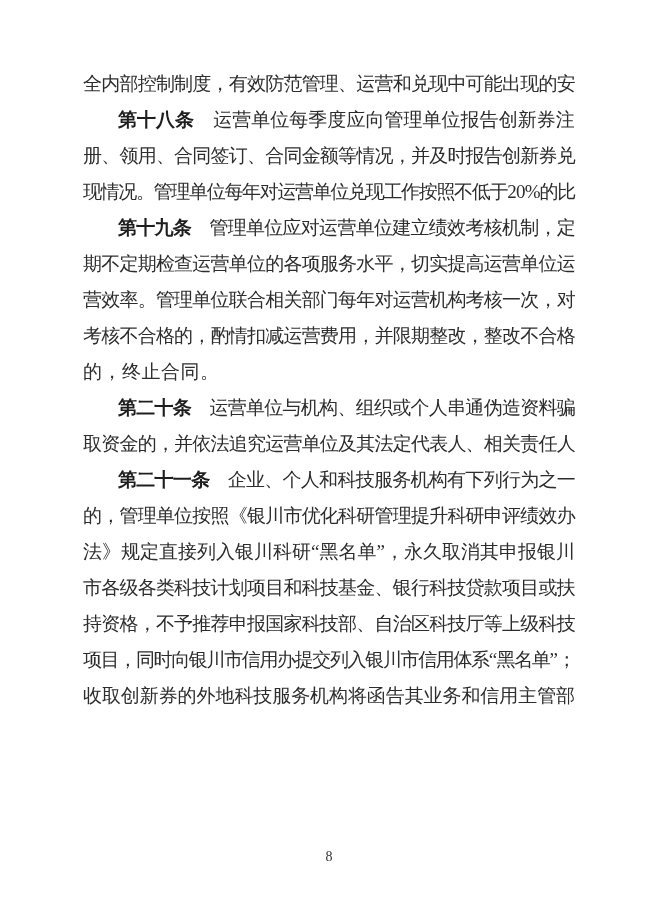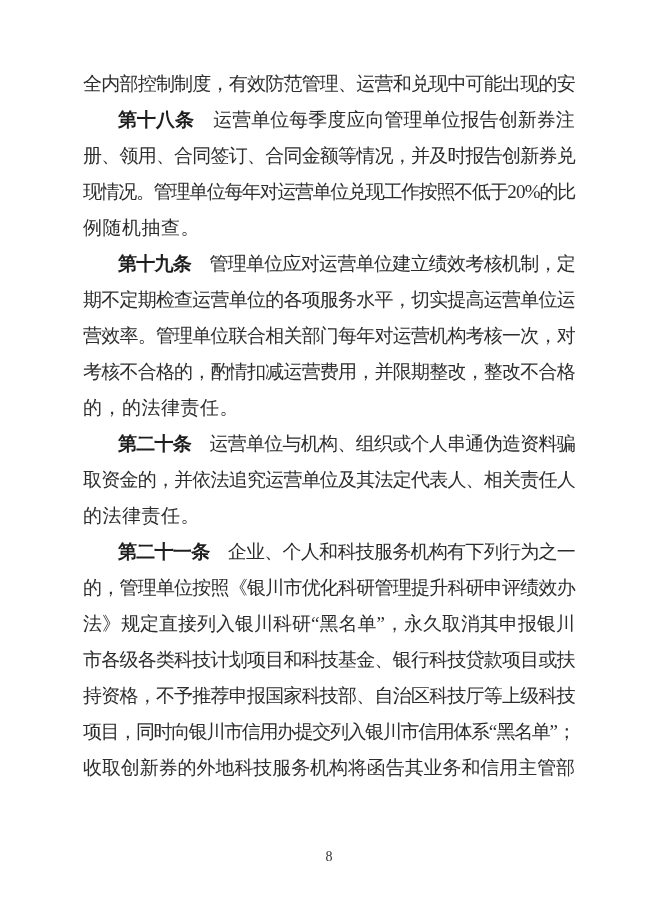--- a/index.html
+++ b/index.html
@@ -170,21 +170,20 @@
         <span>不</span>
         <span>低</span>
         <span>于</span>
         <span> </span>
         <span>2</span>
         <span>0</span>
         <span>%</span>
         <span>的</span>
         <span>比</span>
       </div>
-    <div class="tline">例随机抽查。</div>
     <div class="tline indent fill">
         <span class="b">第</span>
         <span class="b">十</span>
         <span class="b">九</span>
         <span class="b">条</span>
         <span>　</span>
         <span>管</span>
         <span>理</span>
         <span>单</span>
         <span>位</span>
@@ -285,21 +284,21 @@
         <span>期</span>
         <span>整</span>
         <span>改</span>
         <span>，</span>
         <span>整</span>
         <span>改</span>
         <span>不</span>
         <span>合</span>
         <span>格</span>
       </div>
-    <div class="tline">的，的法律责任。</div>
+    <div class="tline">的，终止合同。</div>
     <div class="tline indent fill">
         <span class="b">第</span>
         <span class="b">二</span>
         <span class="b">十</span>
         <span class="b">条</span>
         <span>　</span>
         <span>运</span>
         <span>营</span>
         <span>单</span>
         <span>位</span>
@@ -342,21 +341,20 @@
         <span>代</span>
         <span>表</span>
         <span>人</span>
         <span>、</span>
         <span>相</span>
         <span>关</span>
         <span>责</span>
         <span>任</span>
         <span>人</span>
       </div>
-    <div class="tline">的法律责任。</div>
     <div class="tline indent fill">
         <span class="b">第</span>
         <span class="b">二</span>
         <span class="b">十</span>
         <span class="b">一</span>
         <span class="b">条</span>
         <span>　</span>
         <span>企</span>
         <span>业</span>
         <span>、</span>

